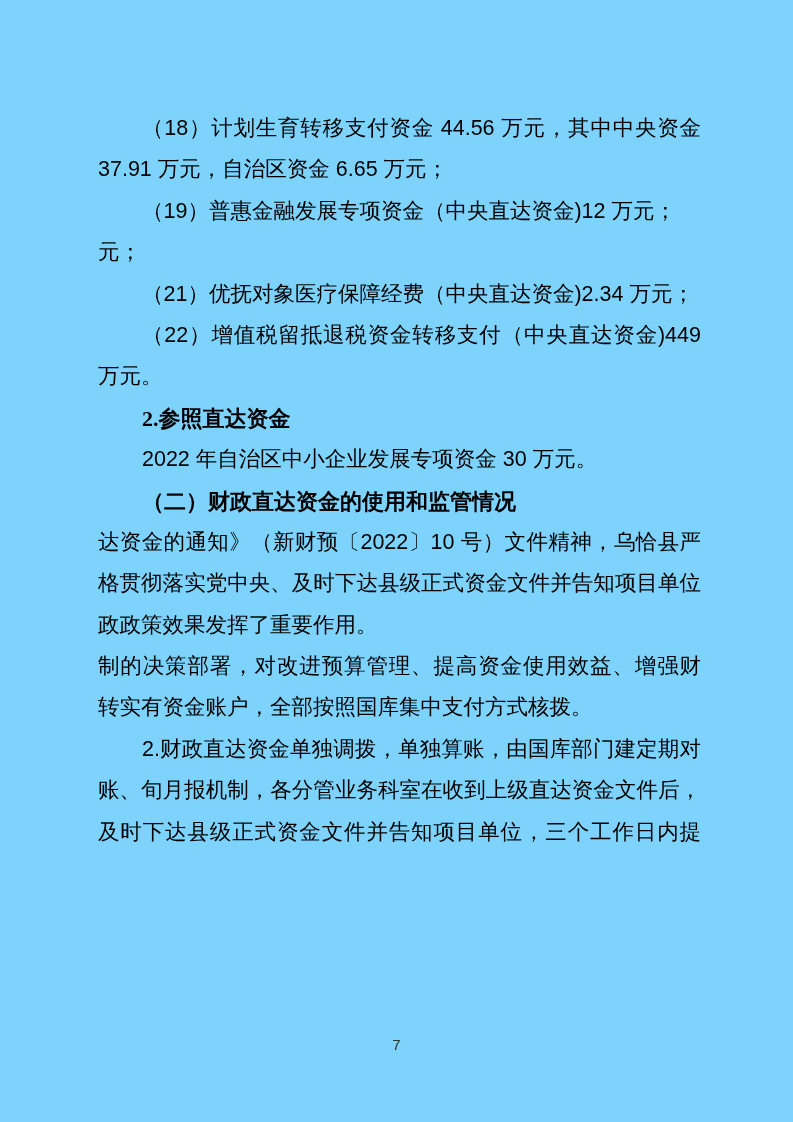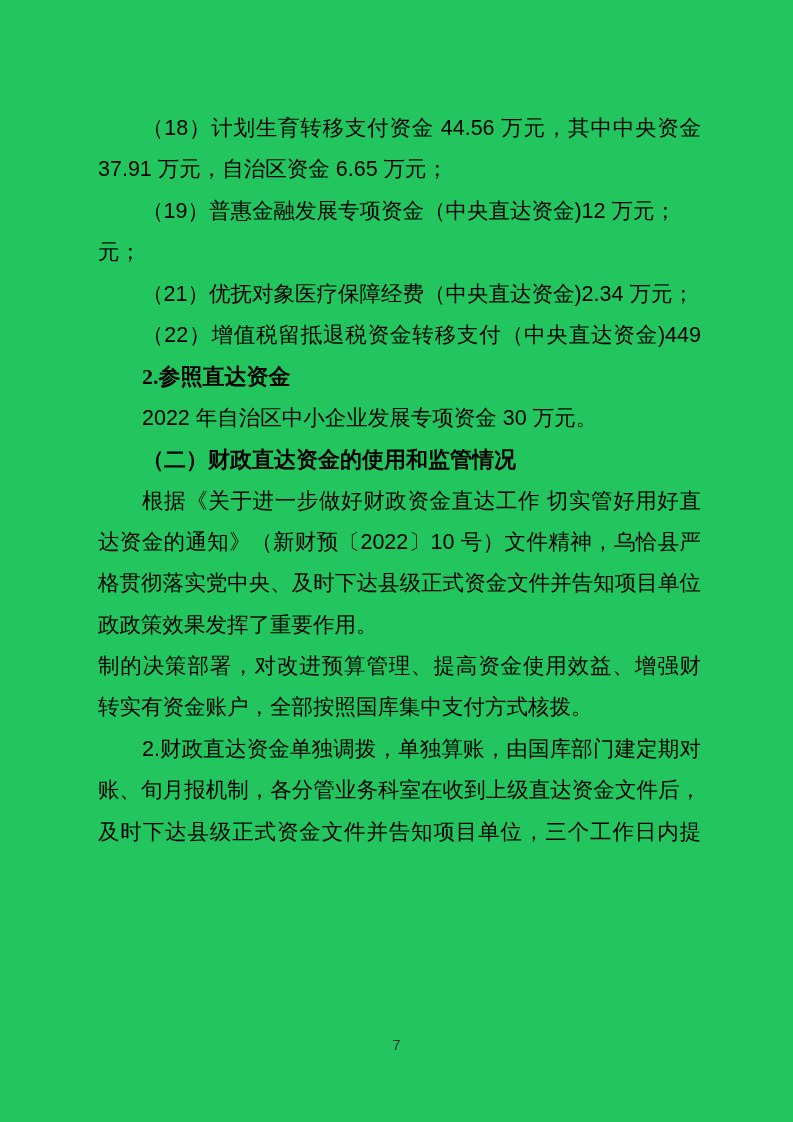--- a/index.html
+++ b/index.html
@@ -4,21 +4,21 @@
 <style>
   html, body {
     margin: 0;
     padding: 0;
     background: #ffffff;
   }
   .page {
     position: relative;
     width: 793px;
     height: 1122px;
-    background: #22c55e;
+    background: #7dd3fc;
     color: #000000;
     font-family: "Liberation Sans", sans-serif;
     overflow: hidden;
   }
   .doc-body {
     position: absolute;
     left: 98px;
     top: 108px;
     width: 603px;
   }
@@ -56,24 +56,24 @@
 <body>
 
 <div class="page">
   <div class="doc-body" id="doc-lines">
       <div class="line indent justify">（18）计划生育转移支付资金 44.56 万元，其中中央资金</div>
       <div class="line wrap">37.91 万元，自治区资金 6.65 万元；</div>
       <div class="line indent wrap">（19）普惠金融发展专项资金（中央直达资金)12 万元；</div>
       <div class="line wrap">元；</div>
       <div class="line indent wrap">（21）优抚对象医疗保障经费（中央直达资金)2.34 万元；</div>
       <div class="line indent justify">（22）增值税留抵退税资金转移支付（中央直达资金)449</div>
+      <div class="line wrap">万元。</div>
       <div class="line indent heading wrap">2.参照直达资金</div>
       <div class="line indent wrap">2022 年自治区中小企业发展专项资金 30 万元。</div>
       <div class="line indent heading wrap">（二）财政直达资金的使用和监管情况</div>
-      <div class="line indent justify">根据《关于进一步做好财政资金直达工作 切实管好用好直</div>
       <div class="line justify">达资金的通知》（新财预〔2022〕10 号）文件精神，乌恰县严</div>
       <div class="line justify">格贯彻落实党中央、及时下达县级正式资金文件并告知项目单位</div>
       <div class="line wrap">政政策效果发挥了重要作用。</div>
       <div class="line justify">制的决策部署，对改进预算管理、提高资金使用效益、增强财</div>
       <div class="line wrap">转实有资金账户，全部按照国库集中支付方式核拨。</div>
       <div class="line indent justify">2.财政直达资金单独调拨，单独算账，由国库部门建定期对</div>
       <div class="line justify">账、旬月报机制，各分管业务科室在收到上级直达资金文件后，</div>
       <div class="line justify">及时下达县级正式资金文件并告知项目单位，三个工作日内提</div>
     </div>
   <div class="page-footer">

